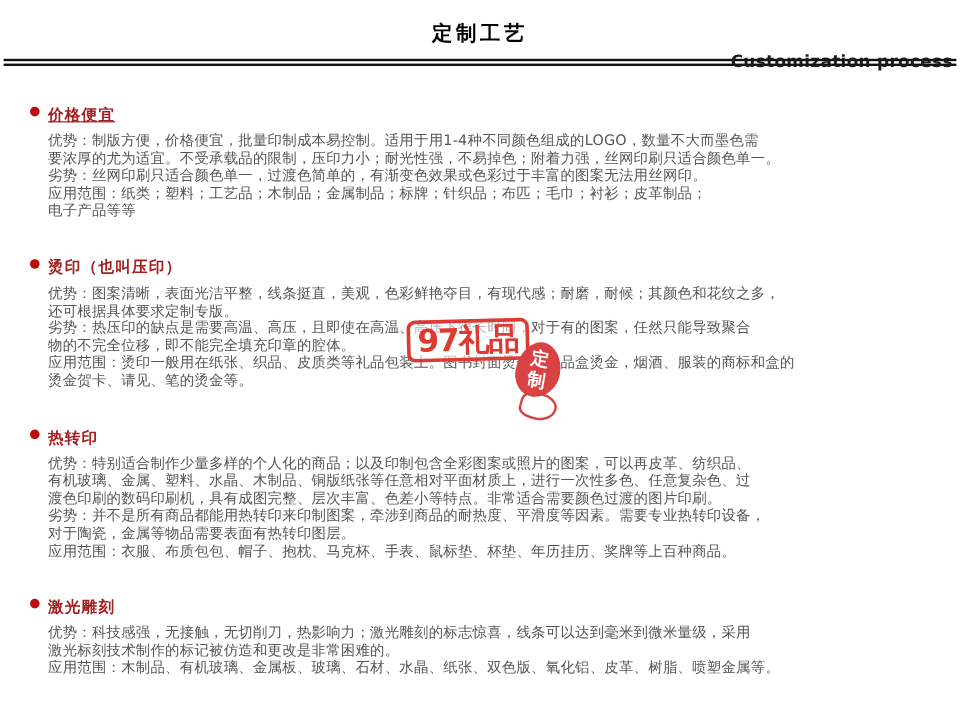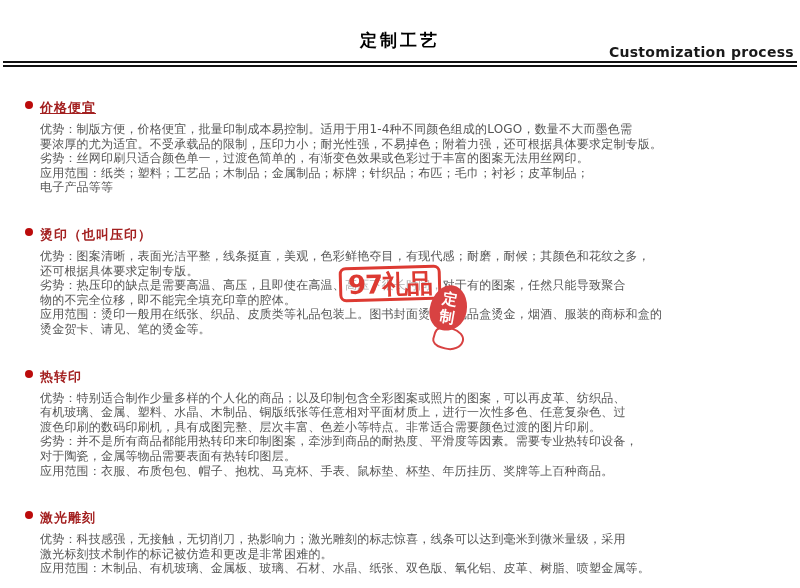--- a/index.html
+++ b/index.html
@@ -4,21 +4,21 @@
 <style>
   html,body{margin:0;padding:0;}
   body{
     width:800px;height:588px;
     background:#ffffff;
     font-family:"DejaVu Sans",sans-serif;
     position:relative;
     overflow:hidden;
   }
   
-  .header{position:relative;padding-top:28px;}
+  .header{position:relative;padding-top:16px;}
   .page-title{
     text-align:center;
     font-size:17px;
     font-weight:bold;
     color:#000000;
     letter-spacing:3px;
     line-height:24px;
   }
   .page-subtitle{
     position:absolute;
@@ -122,21 +122,21 @@
   <div class="page-title">定制工艺</div>
   <div class="page-subtitle">Customization process</div>
   <div class="double-rule"></div>
 </div>
 
 <div class="content" id="sections-container">
     <section class="proc">
       <div class="head-row"><span class="bullet"></span><h2 class="sec-title u">价格便宜</h2></div>
       <div class="sec-body">
         <div class="tline">优势：制版方便，价格便宜，批量印制成本易控制。适用于用1-4种不同颜色组成的LOGO，数量不大而墨色需</div>
-        <div class="tline">要浓厚的尤为适宜。不受承载品的限制，压印力小；耐光性强，不易掉色；附着力强，还可根据具体要求定制专版。</div>
+        <div class="tline">要浓厚的尤为适宜。不受承载品的限制，压印力小；耐光性强，不易掉色；附着力强，丝网印刷只适合颜色单一。</div>
         <div class="tline">劣势：丝网印刷只适合颜色单一，过渡色简单的，有渐变色效果或色彩过于丰富的图案无法用丝网印。</div>
         <div class="tline">应用范围：纸类；塑料；工艺品；木制品；金属制品；标牌；针织品；布匹；毛巾；衬衫；皮革制品；</div>
         <div class="tline">电子产品等等</div>
       </div>
     </section>
     <section class="proc">
       <div class="head-row"><span class="bullet"></span><h2 class="sec-title">烫印（也叫压印）</h2></div>
       <div class="sec-body">
         <div class="tline">优势：图案清晰，表面光洁平整，线条挺直，美观，色彩鲜艳夺目，有现代感；耐磨，耐候；其颜色和花纹之多，</div>
         <div class="tline">还可根据具体要求定制专版。</div>

